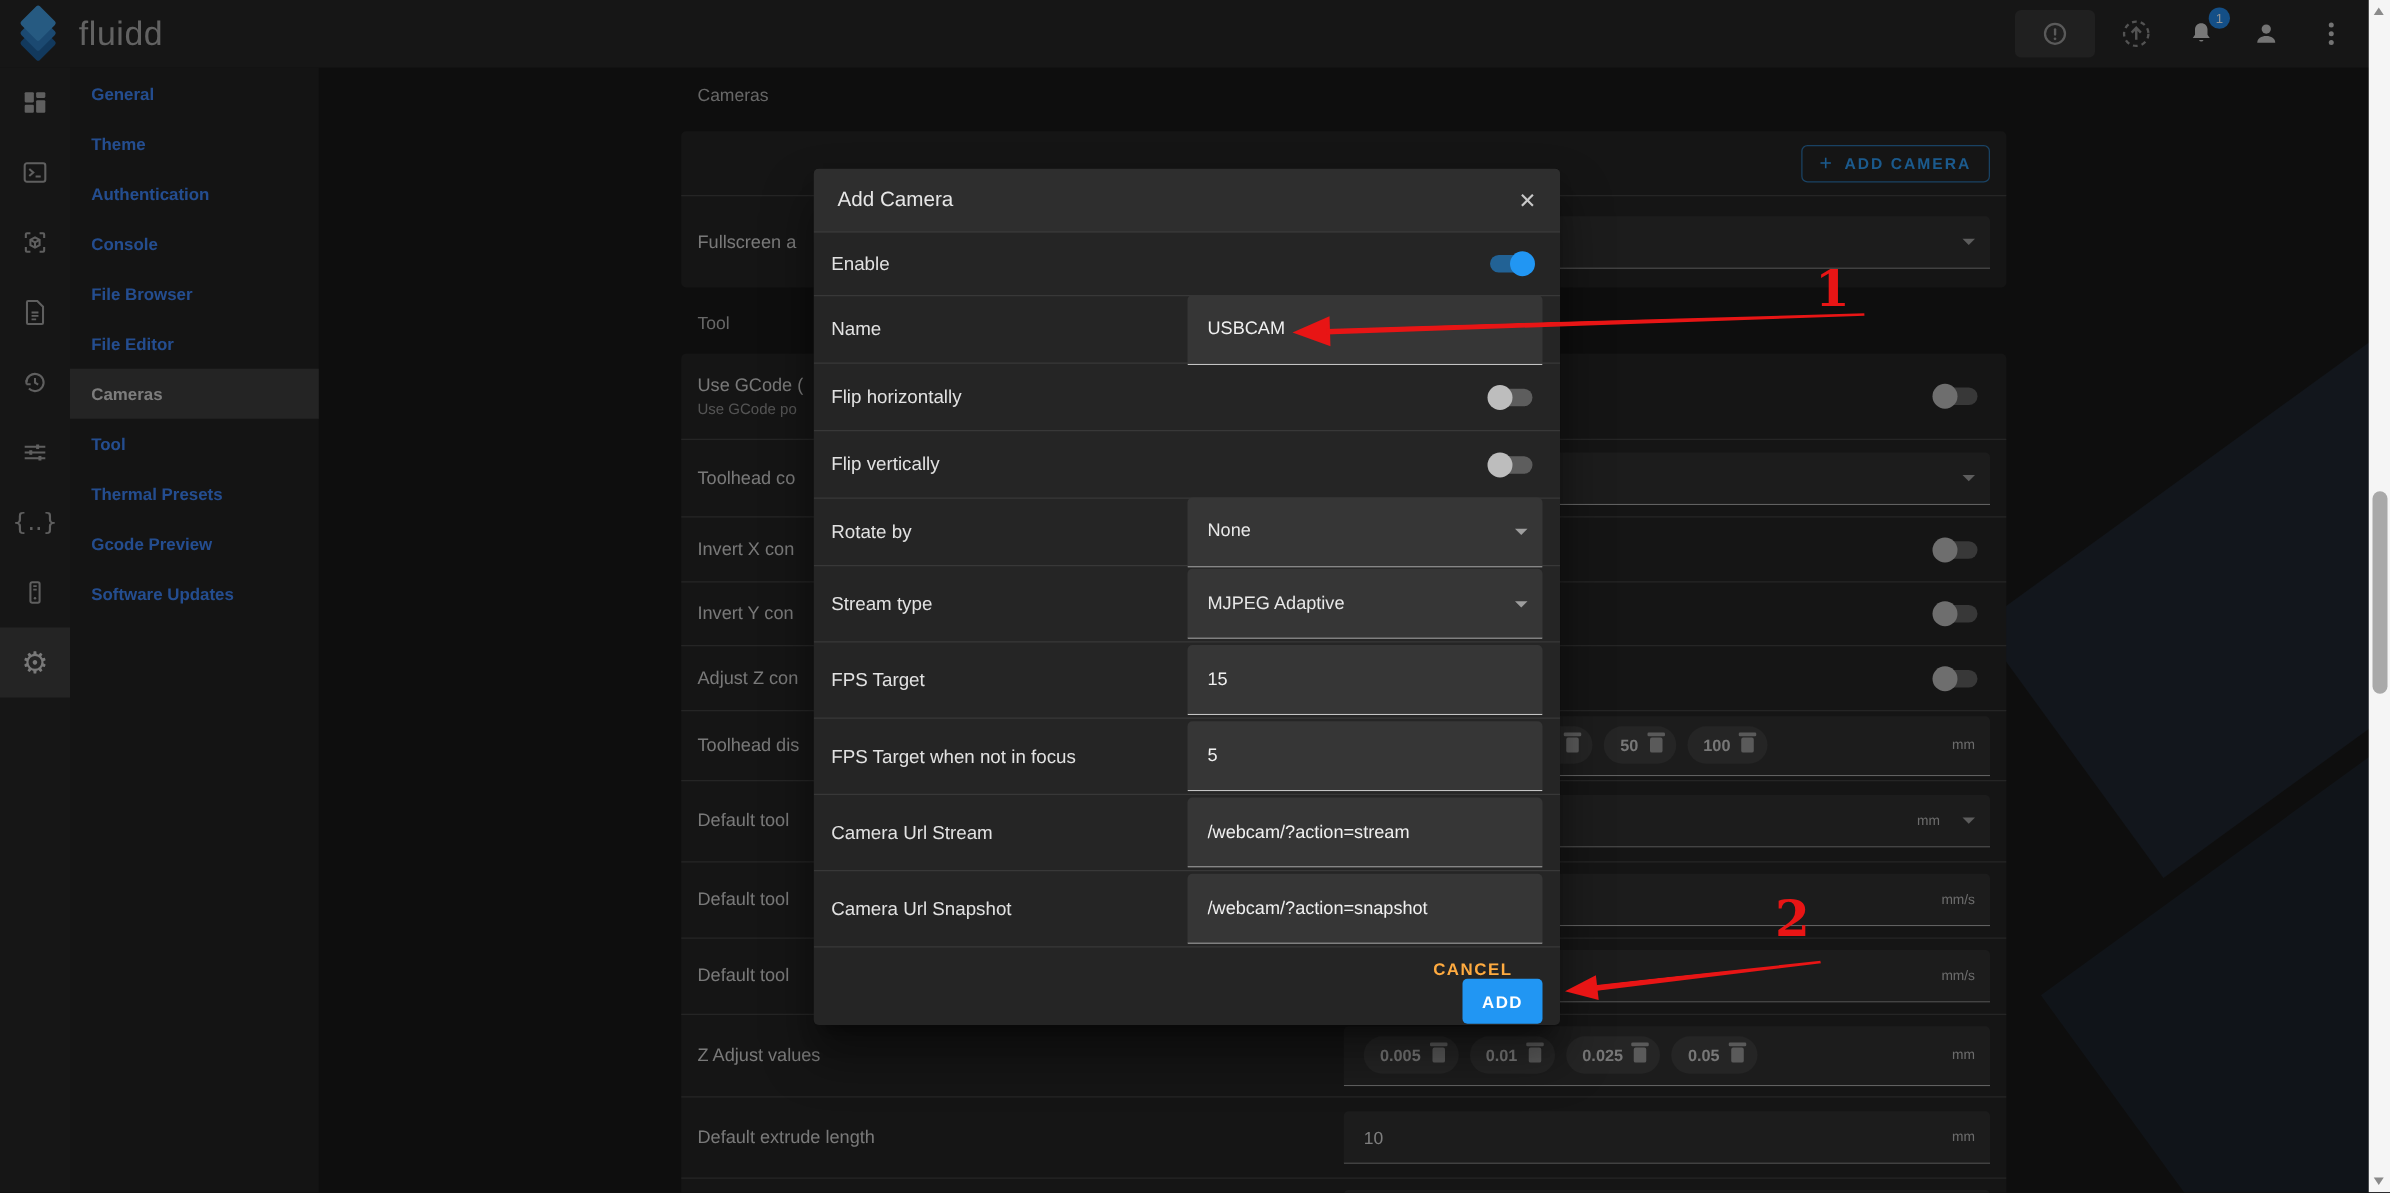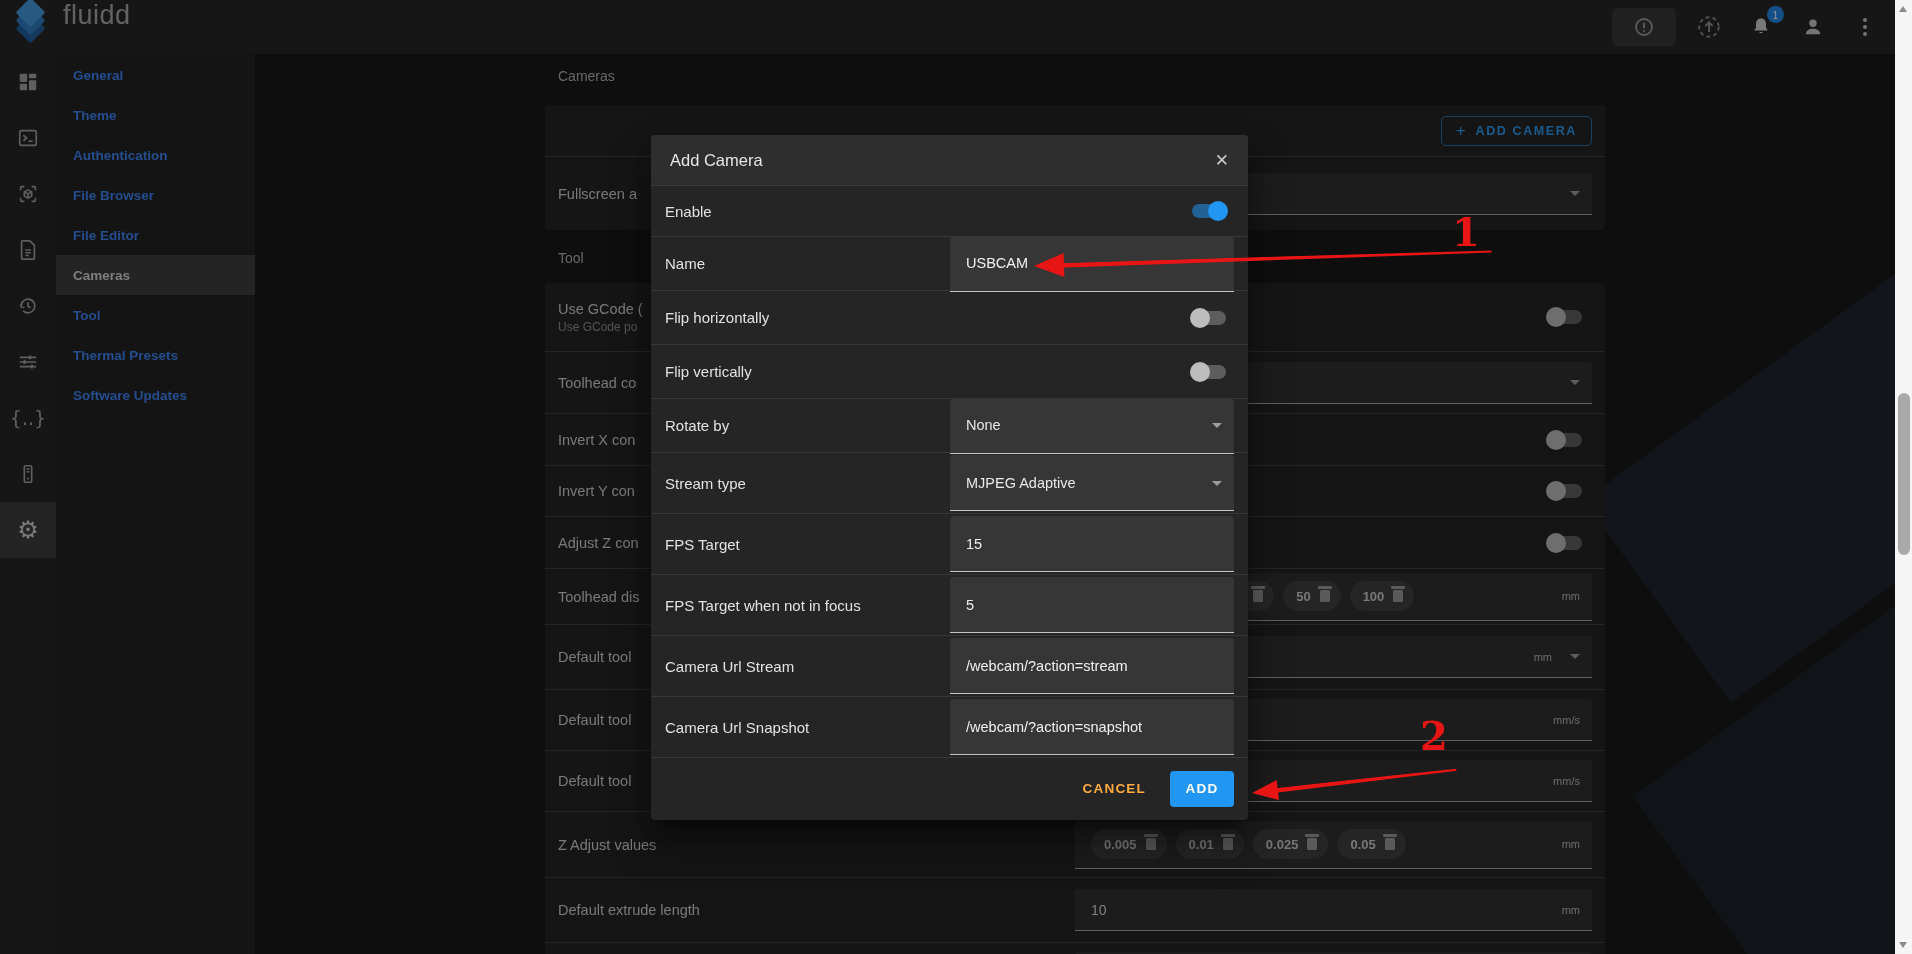--- a/index.html
+++ b/index.html
@@ -6,21 +6,21 @@
   html,body { width:1912px; height:954px; background:#101010; }
   body { font-family:"Liberation Sans", sans-serif; }
   .screen { position:relative; width:1912px; height:954px; overflow:hidden; background:#151515; }
 
   
   .wm { position:absolute; z-index:0; }
   .wm1 { left:1600px; top:300px; width:600px; height:250px; background:#243449; opacity:.45; transform:rotate(-36deg); }
   .wm2 { left:1660px; top:560px; width:700px; height:320px; background:#1b2a3c; opacity:.5; transform:rotate(-36deg); }
 
   
-  .topbar { position:absolute; left:0; top:0; width:1912px; height:54px; background:#232323; z-index:5; display:flex; }
+  .topbar { position:absolute; left:0; top:0; width:1912px; height:54px; background:#232323; z-index:5; display:flex; align-items:center; }
   .logo { width:34px; height:40px; position:relative; margin-left:13px; margin-top:2px; }
   .logo .dia { position:absolute; left:7px; width:21px; height:21px; transform:rotate(45deg); border-radius:2px; }
   .d1 { top:0; background:#3f9ade; z-index:3; }
   .d2 { top:8px; background:#2b7cc1; z-index:2; }
   .d3 { top:16px; background:#1c5f9e; z-index:1; }
   .app-title { color:#a8a8a8; font-size:27px; letter-spacing:.5px; margin-left:16px; font-weight:400; }
   .tb-right { margin-left:auto; display:flex; align-items:center; gap:14px; padding-right:28px; }
   .estop-btn { width:64px; height:38px; border-radius:5px; background:#333333; display:flex; align-items:center; justify-content:center; }
   .icon-btn { width:38px; height:38px; display:flex; align-items:center; justify-content:center; position:relative; }
   .badge { position:absolute; top:-2px; right:-4px; min-width:17px; height:17px; border-radius:9px; background:#1f87e8; color:#fff; font-size:10.5px; display:flex; align-items:center; justify-content:center; padding:0 3px; }
@@ -86,21 +86,21 @@
   .modal { position:absolute; left:651px; top:135px; width:597px; height:685px; background:#252525; border-radius:4px; z-index:100; box-shadow:0 11px 15px -7px rgba(0,0,0,.5), 0 24px 38px 3px rgba(0,0,0,.35); overflow:hidden; }
   .m-header { height:51px; background:#2e2e2e; display:flex; align-items:center; padding:0 19px; border-bottom:1px solid #3a3a3a; }
   .m-title { font-size:16.5px; color:#e6e6e6; }
   .m-close { margin-left:auto; color:#c9c9c9; font-size:17px; cursor:default; }
   .mrow { display:flex; align-items:center; padding:0 14px; border-bottom:1px solid #383838; }
   .mlabel { font-size:15px; color:#e2e2e2; }
   .mctrl { width:284px; margin-left:auto; position:relative; }
   .mfield { background:#363636; border-radius:4px 4px 0 0; border-bottom:1px solid #c4c4c4; height:56px; display:flex; align-items:center; padding:0 12px 0 16px; }
   .mfield input { background:transparent; border:none; outline:none; color:#f0f0f0; font-size:14.5px; width:100%; font-family:"Liberation Sans", sans-serif; }
   .msel-val { font-size:14.5px; color:#e8e8e8; }
-  .m-footer { height:61px; display:flex; align-items:center; justify-content:flex-end; padding:0 14px; }
+  .m-footer { height:61px; display:flex; align-items:flex-end; justify-content:flex-end; padding:0 14px;flex-direction:column; }
   .cancel-btn { color:#ffab40; font-size:13.5px; font-weight:700; letter-spacing:1.2px; margin-right:24px; background:none; border:none; }
   .add-btn { width:64px; height:36px; background:#2196f3; border:none; border-radius:4px; color:#ffffff; font-size:13.5px; font-weight:700; letter-spacing:1.2px; display:flex; align-items:center; justify-content:center; }
   .adigit { position:absolute; font-family:"DejaVu Serif", serif; font-weight:700; font-size:40px; color:#e81515; z-index:130; }
   .arrow { position:absolute; transform-origin:left center; z-index:128; }
   .arrow .head { position:absolute; left:0; top:-12px; width:0; height:0; border-top:12px solid transparent; border-bottom:12px solid transparent; border-right:30px solid #e81515; }
   .arrow .shaft { position:absolute; left:27px; top:-2.5px; height:5px; background:#e81515; clip-path:polygon(0 0,100% 30%,100% 70%,0 100%); }
   .arrow2 .head { top:-10px; border-top-width:10px; border-bottom-width:10px; border-right-width:26px; }
 
   svg { display:block; }
 </style>
@@ -234,25 +234,27 @@
     </div>
     <div class="rail-item active">
       <span class="glyph-icon gear-glyph">⚙</span>
     </div>
   </div>
 
   <div class="navpanel">
     <div class="nav-item">General</div>
     <div class="nav-item">Theme</div>
     <div class="nav-item">Authentication</div>
+    <div class="nav-item">Console</div>
     <div class="nav-item">File Browser</div>
     <div class="nav-item">File Editor</div>
     <div class="nav-item active">Cameras</div>
     <div class="nav-item">Tool</div>
     <div class="nav-item">Thermal Presets</div>
+    <div class="nav-item">Gcode Preview</div>
     <div class="nav-item">Software Updates</div>
   </div>
 
   <div class="content">
 
     <div class="sect-heading" style="top:68px;">Cameras</div>
 
     <div class="card" style="top:105px;">
       <div class="toolbar-row">
         <button class="addcam-btn">

